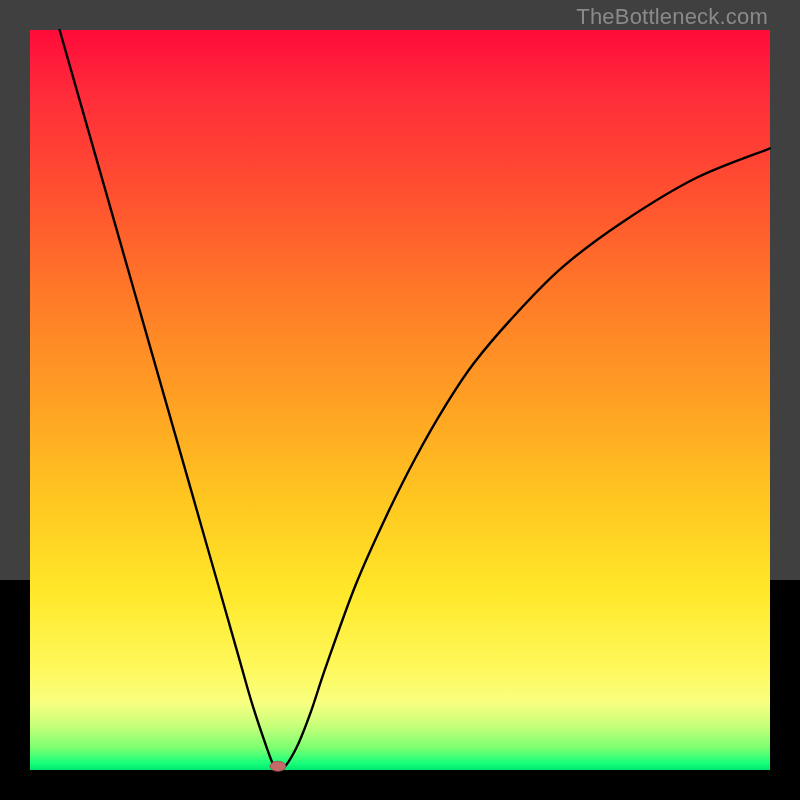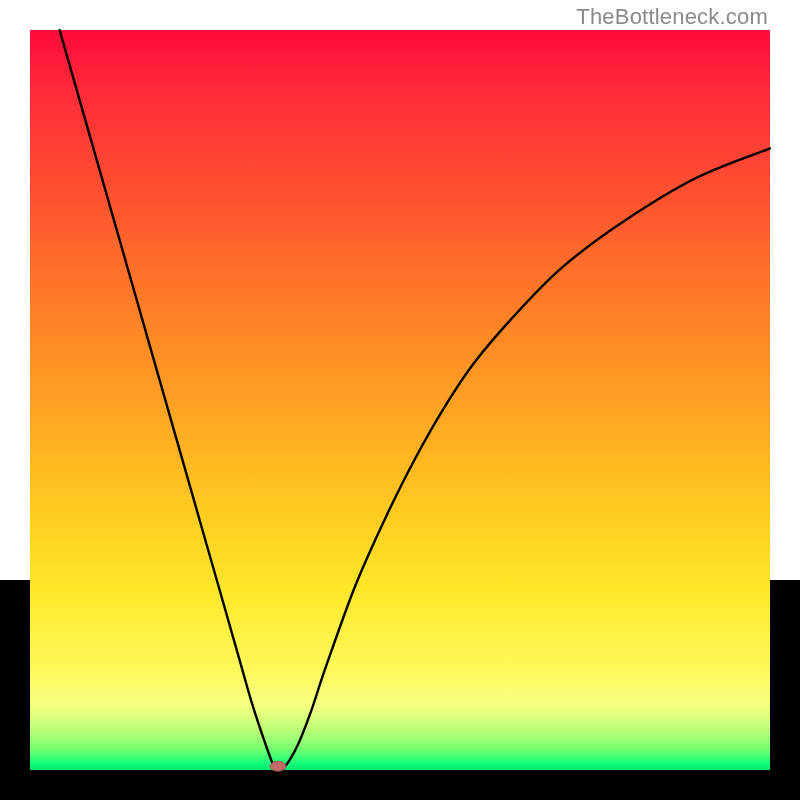--- a/index.html
+++ b/index.html
@@ -7,21 +7,21 @@
     padding: 0;
     width: 800px;
     height: 800px;
     background: #000;
     font-family: Arial, Helvetica, sans-serif;
   }
   .frame {
     position: relative;
     width: 800px;
     height: 580px;
-    background: #ffffff;
+    background: #404040;
   }
   .plot-area {
     position: absolute;
     left: 30px;
     top: 30px;
     width: 740px;
     height: 740px;
     
     background: linear-gradient(to bottom,
       #ff0b3a 0%,

